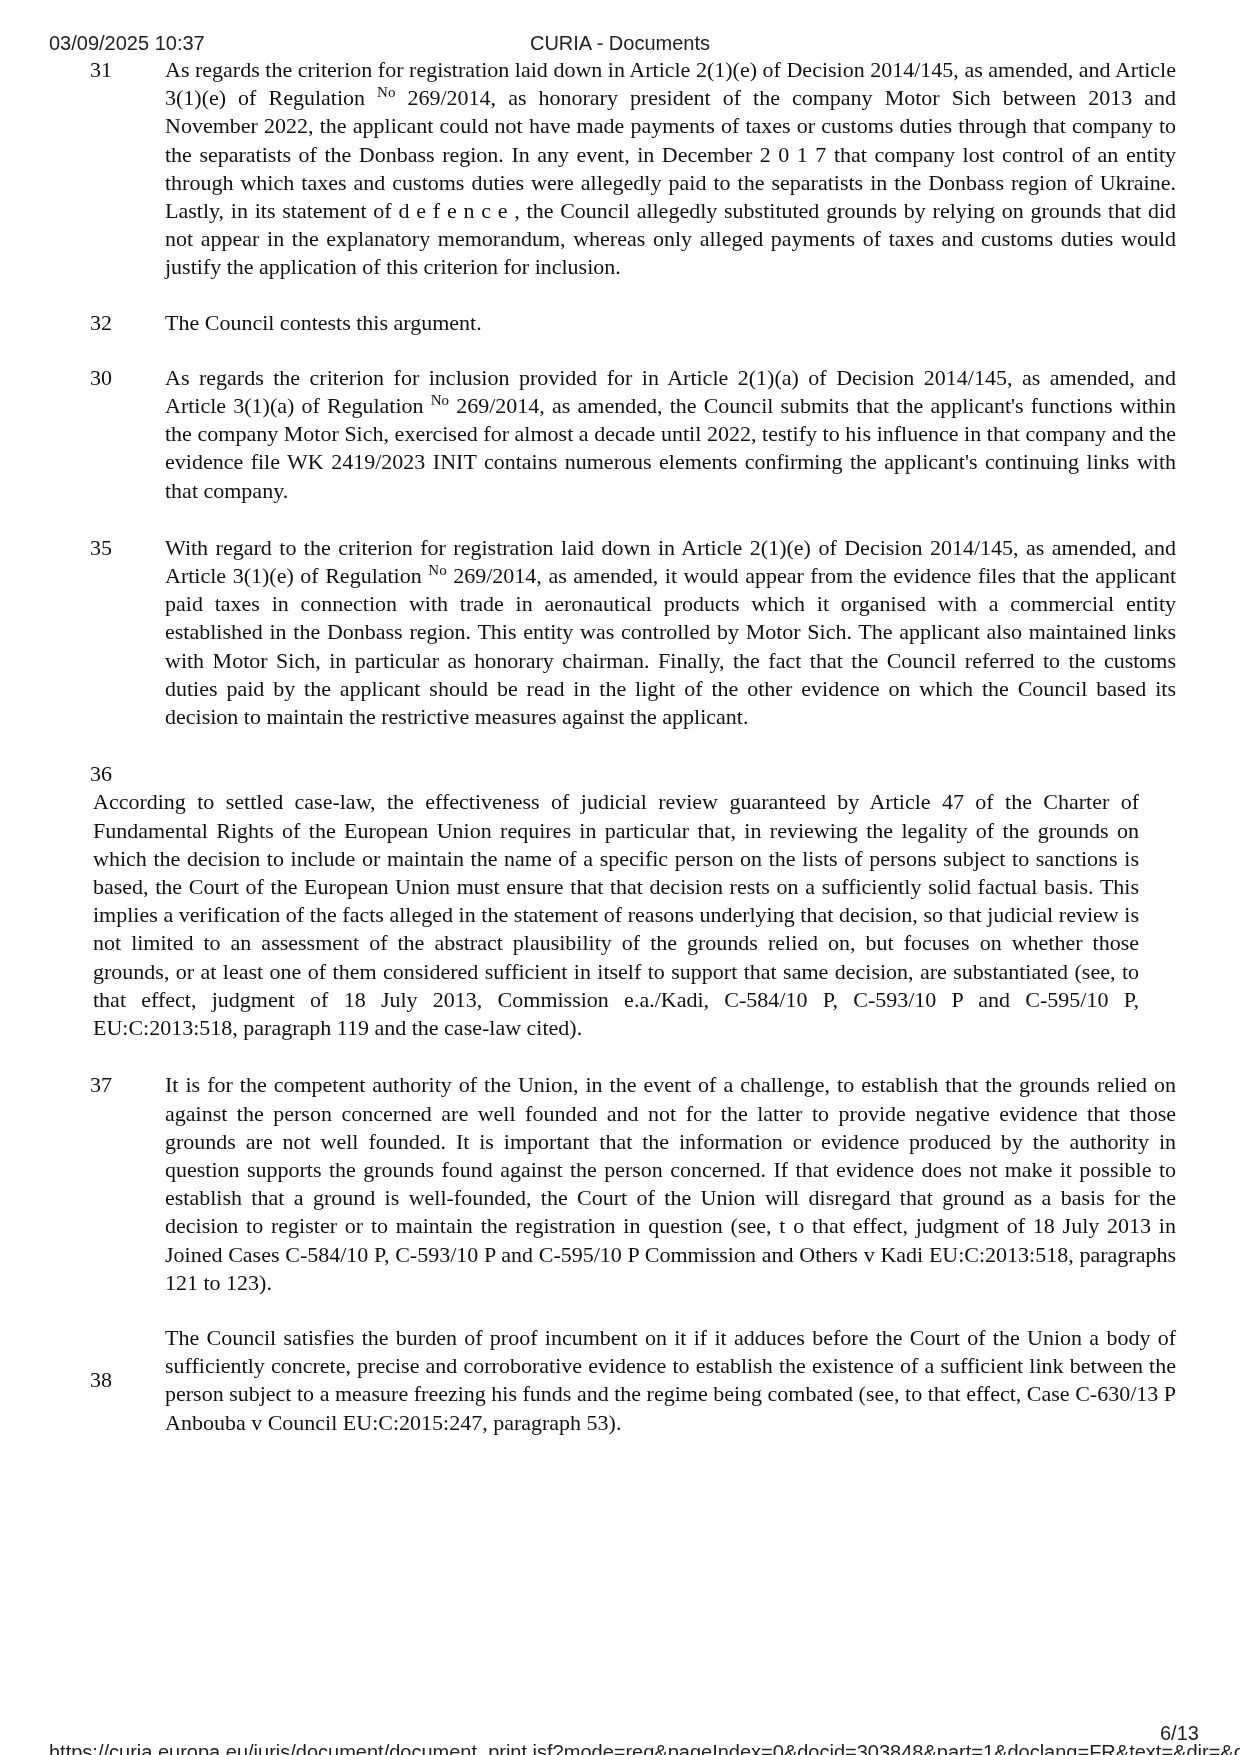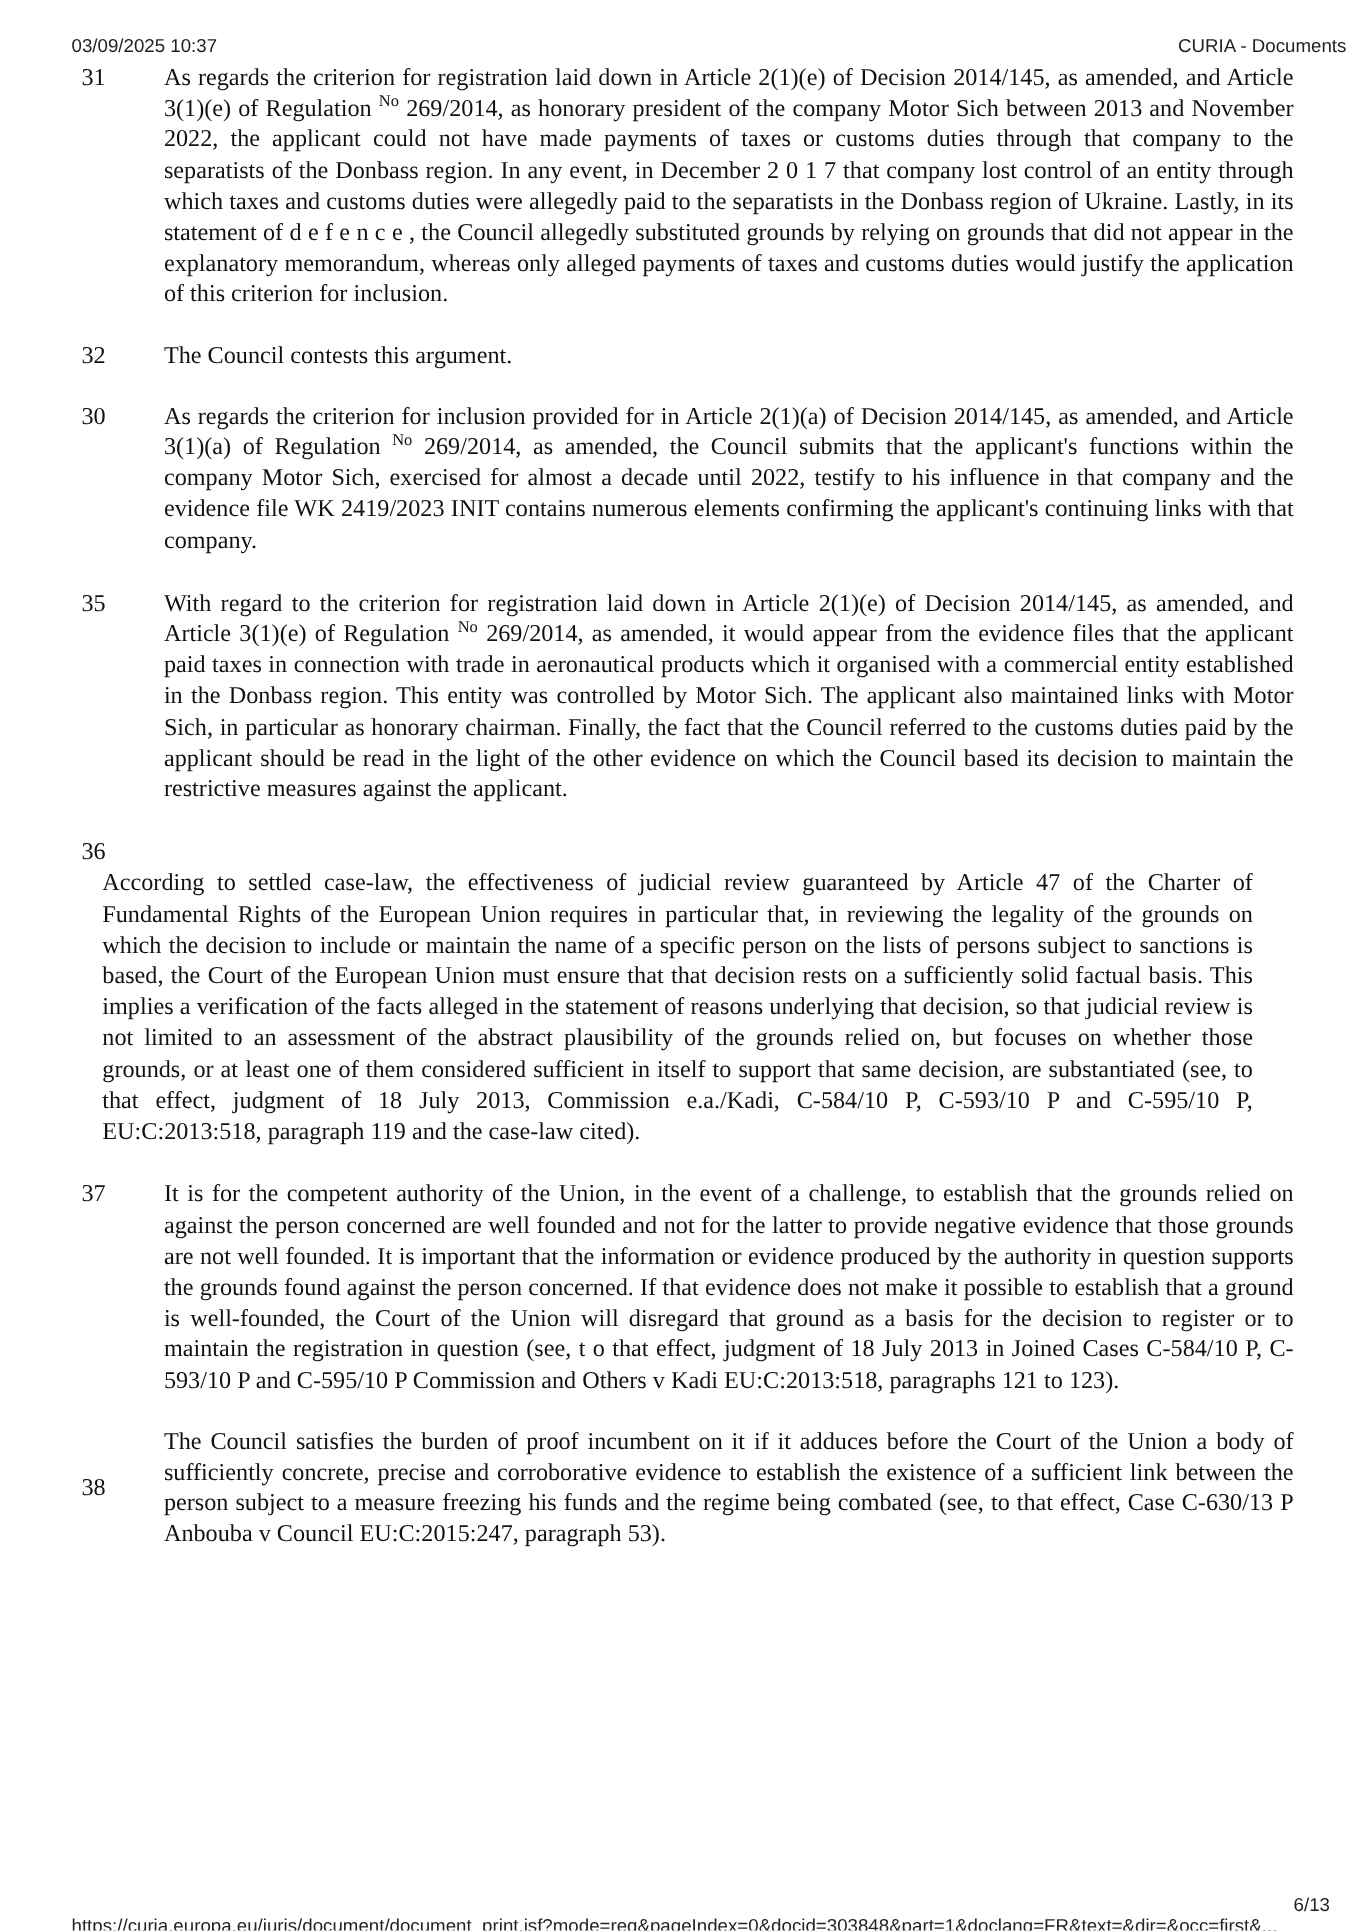--- a/index.html
+++ b/index.html
@@ -2,29 +2,29 @@
 <html><head>
 <meta charset="utf-8">
 <style>
   html, body { margin: 0; padding: 0; background: #ffffff; }
   body {
     width: 1240px; height: 1755px; position: relative; overflow: hidden;
     font-family: "Liberation Serif", serif; color: #111;
   }
   .hdr, .ftr {
     position: absolute; font-family: "Liberation Sans", sans-serif;
-    font-size: 17px; color: #222; white-space: nowrap; margin-left: 16px;
+    font-size: 20px; color: #222; white-space: nowrap;
   }
   .hdr-date { left: 49px; top: 32px; }
-  .hdr-title { left: 0; right: 16px; top: 32px; text-align: right; }
+  .hdr-title { left: 0; right: 0; top: 32px; text-align: center; }
   .ftr-url { left: 49px; top: 1741px; text-decoration: underline; }
   .ftr-page { left: 1160px; top: 1722px; }
   .content { position: absolute; left: 74px; top: 56px; width: 1102px; }
   .para { display: flex; font-size: 22px; line-height: 28.2px; }
-  .para .num { width: 56px; flex: none; }
+  .para .num { width: 56px; flex: none; margin-left: 16px; }
   .para .txt { width: 1046px; text-align: justify; margin-left: 19px; }
   .p31 { margin-top: 0; }
   .p32 { margin-top: 27px; }
   .p33 { margin-top: 27px; }
   .p34 { margin-top: 27px; }
   .p35 { margin-top: 29px; }
   .p36 { margin-top: 29px; flex-direction: column; }
   .p37 { margin-top: 29px; }
   .p38 { margin-top: 27px; align-items: center; }
   sup { font-size: 15px; line-height: 0; }

